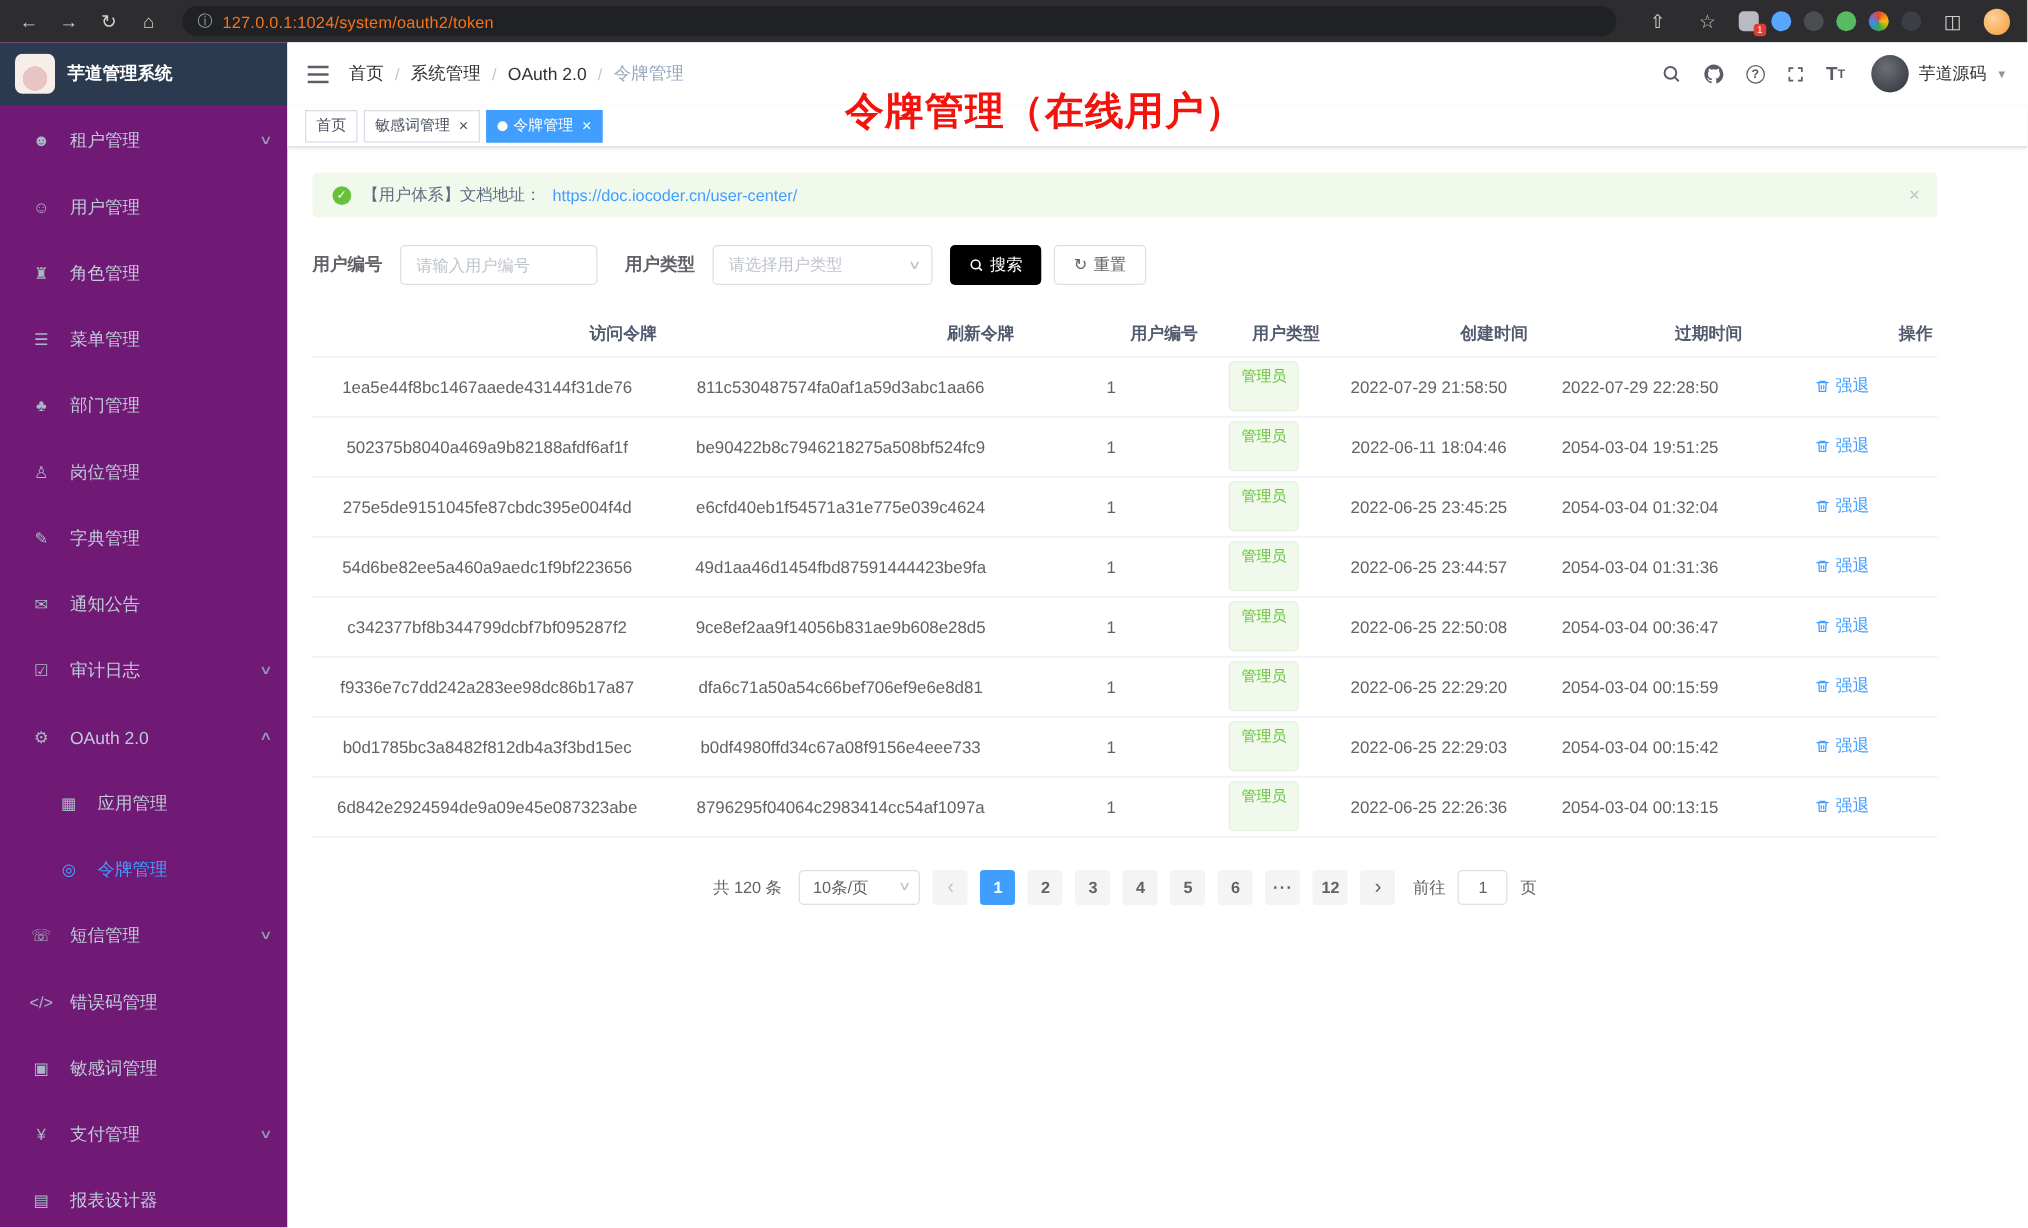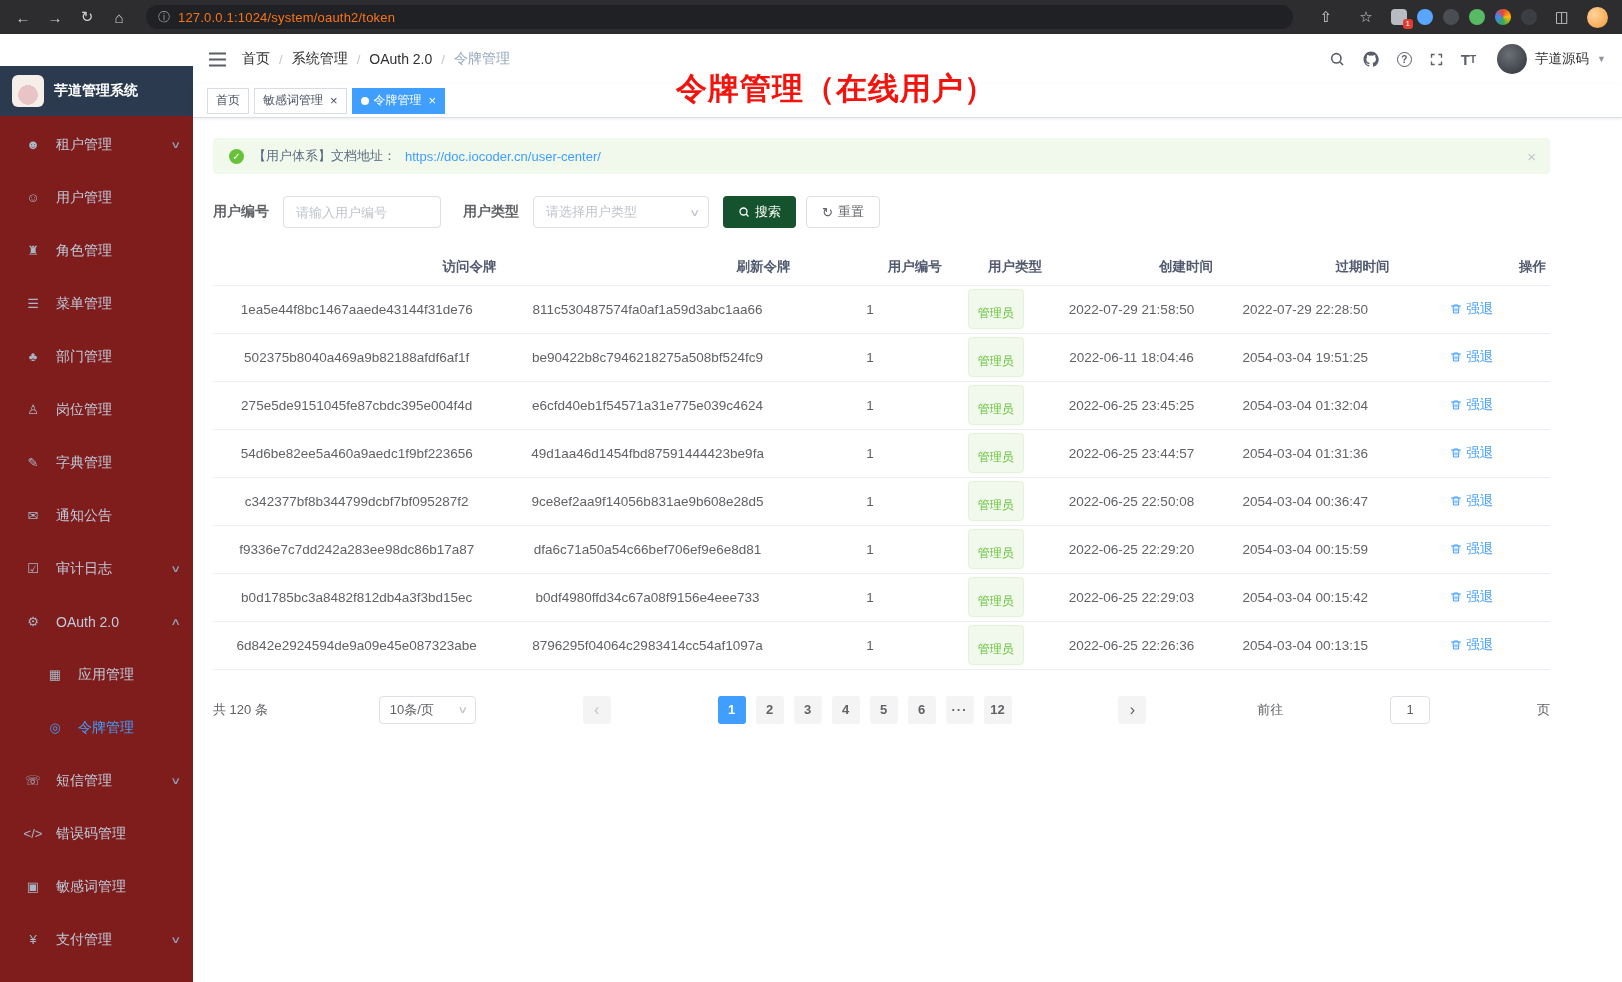--- a/index.html
+++ b/index.html
@@ -18,21 +18,21 @@
   .badge{position:absolute;right:-6px;bottom:-4px;background:#e03c31;color:#fff;font-size:8px;font-style:normal;padding:0 3px;border-radius:3px;line-height:10px;}
   .ext-blue{background:#58a6ff;}
   .ext-dark{background:#4a4d52;}
   .ext-green{background:#57bb63;}
   .ext-multi{background:conic-gradient(#ea4335,#fbbc05,#34a853,#4285f4,#ea4335);}
   .ext-dark2{background:#3b3e43;}
   .avatar-orange{width:21px;height:21px;border-radius:50%;background:radial-gradient(circle at 35% 35%,#ffd29b,#f29b38);cursor:pointer;}
 
   
   .app{display:flex;height:948px;}
-  .sidebar{width:193px;background:#7f1d1d;flex-shrink:0;overflow:hidden;margin-top:32px;}
+  .sidebar{width:230px;background:#701a75;flex-shrink:0;overflow:hidden;}
   .logo{height:50px;display:flex;align-items:center;gap:10px;padding:0 12px;background:#2b3a4e;cursor:pointer;}
   .logo-img{width:32px;height:32px;border-radius:6px;background:#fff;background-image:radial-gradient(circle at 50% 62%,#e8c4c4 0 38%,#f6efe9 39% 100%);flex-shrink:0;}
   .logo-title{color:#fff;font-size:14px;font-weight:700;white-space:nowrap;}
   .menu{padding-top:2px;}
   .menu-item{height:53px;display:flex;align-items:center;padding:0 14px 0 22px;font-size:14px;color:#bfcbd9;cursor:pointer;}
   .menu-item .mi-icon{width:22px;margin-right:12px;text-align:center;font-size:13px;color:#a8b6c6;flex-shrink:0;}
   .menu-item.sub{padding-left:44px;}
   .menu-item.active{color:#409eff;}
   .menu-item.active .mi-icon{color:#409eff;}
   .chevron{margin-left:auto;font-size:10px;color:#90a0b5;transform:scaleX(1.5);}
@@ -72,31 +72,31 @@
   .alert-close{position:absolute;right:14px;color:#c0c4cc;font-size:15px;cursor:pointer;}
 
   .filters{display:flex;align-items:center;margin-top:22px;}
   .f-label{font-size:14px;font-weight:700;color:#606266;margin-right:14px;white-space:nowrap;}
   .f-label.ml{margin-left:22px;}
   .f-input{width:158px;height:32px;border:1px solid #dcdfe6;border-radius:4px;padding:12px 12px;font-size:13px;color:#606266;outline:none;font-family:inherit;}
   .f-input::placeholder{color:#bfc4cc;}
   .f-select{width:176px;height:32px;border:1px solid #dcdfe6;border-radius:4px;display:flex;align-items:center;justify-content:space-between;padding:0 10px 0 12px;font-size:13px;color:#bfc4cc;cursor:pointer;background:#fff;}
   .caret{color:#c0c4cc;font-size:10px;transform:scaleX(1.5);}
   .btn{height:32px;border-radius:4px;font-size:13px;display:inline-flex;align-items:center;gap:5px;cursor:pointer;font-family:inherit;border:none;padding:0 15px;}
-  .btn-primary{background:#14532d;color:#fff;margin-left:14px;}
+  .btn-primary{background:#000000;color:#fff;margin-left:14px;}
   .btn-plain{background:#fff;border:1px solid #dcdfe6;color:#606266;margin-left:10px;}
   .reset-icon{font-size:13px;}
 
   .table{width:100%;border-collapse:collapse;margin-top:22px;table-layout:fixed;}
   .table th{height:35px;font-size:13.5px;font-weight:700;color:#515a6e;text-align:right;border-bottom:1px solid #ebeef5;padding:0 4px;white-space:nowrap;}
   .table td{height:48px;font-size:13.5px;color:#606266;text-align:center;border-bottom:1px solid #ebeef5;padding:0 4px;overflow:hidden;white-space:nowrap;}
-  .tag-success{display:inline-block;height:40px;line-height:22px;padding:12px 9px;background:#f0f9eb;border:1px solid #e1f3d8;border-radius:4px;color:#67c23a;font-size:12px;}
+  .tag-success{display:inline-block;height:40px;line-height:22px;padding:0 9px;background:#f0f9eb;border:1px solid #e1f3d8;border-radius:4px;color:#67c23a;font-size:12px;}
   .action-link{color:#409eff;display:inline-flex;align-items:center;gap:4px;cursor:pointer;font-size:13.5px;}
 
-  .pagination{display:flex;align-items:center;justify-content:space-between;gap:10px;margin-top:26px;font-size:13px;color:#606266;}
+  .pagination{display:flex;align-items:center;justify-content:center;gap:10px;margin-top:26px;font-size:13px;color:#606266;}
   .total{margin-right:4px;}
   .page-size{width:97px;height:28px;border:1px solid #dcdfe6;border-radius:4px;background:#fff;display:flex;align-items:center;justify-content:space-between;padding:0 8px 0 10px;cursor:pointer;color:#606266;}
   .page-list{display:inline-flex;gap:10px;}
   .page-btn{min-width:28px;height:28px;padding:0 3px;background:#f4f4f5;border-radius:3px;display:inline-flex;align-items:center;justify-content:center;font-weight:600;color:#606266;cursor:pointer;font-size:13px;}
   .page-btn.active{background:#409eff;color:#fff;}
   .page-btn.arrow{font-size:16px;font-weight:400;}
   .page-btn.arrow.disabled{color:#c0c4cc;cursor:default;}
   .page-btn.dots{font-weight:700;letter-spacing:1px;}
   .goto-label{margin-left:4px;}
   .goto-input{width:40px;height:28px;border:1px solid #dcdfe6;border-radius:4px;text-align:center;font-size:13px;color:#606266;outline:none;font-family:inherit;}

